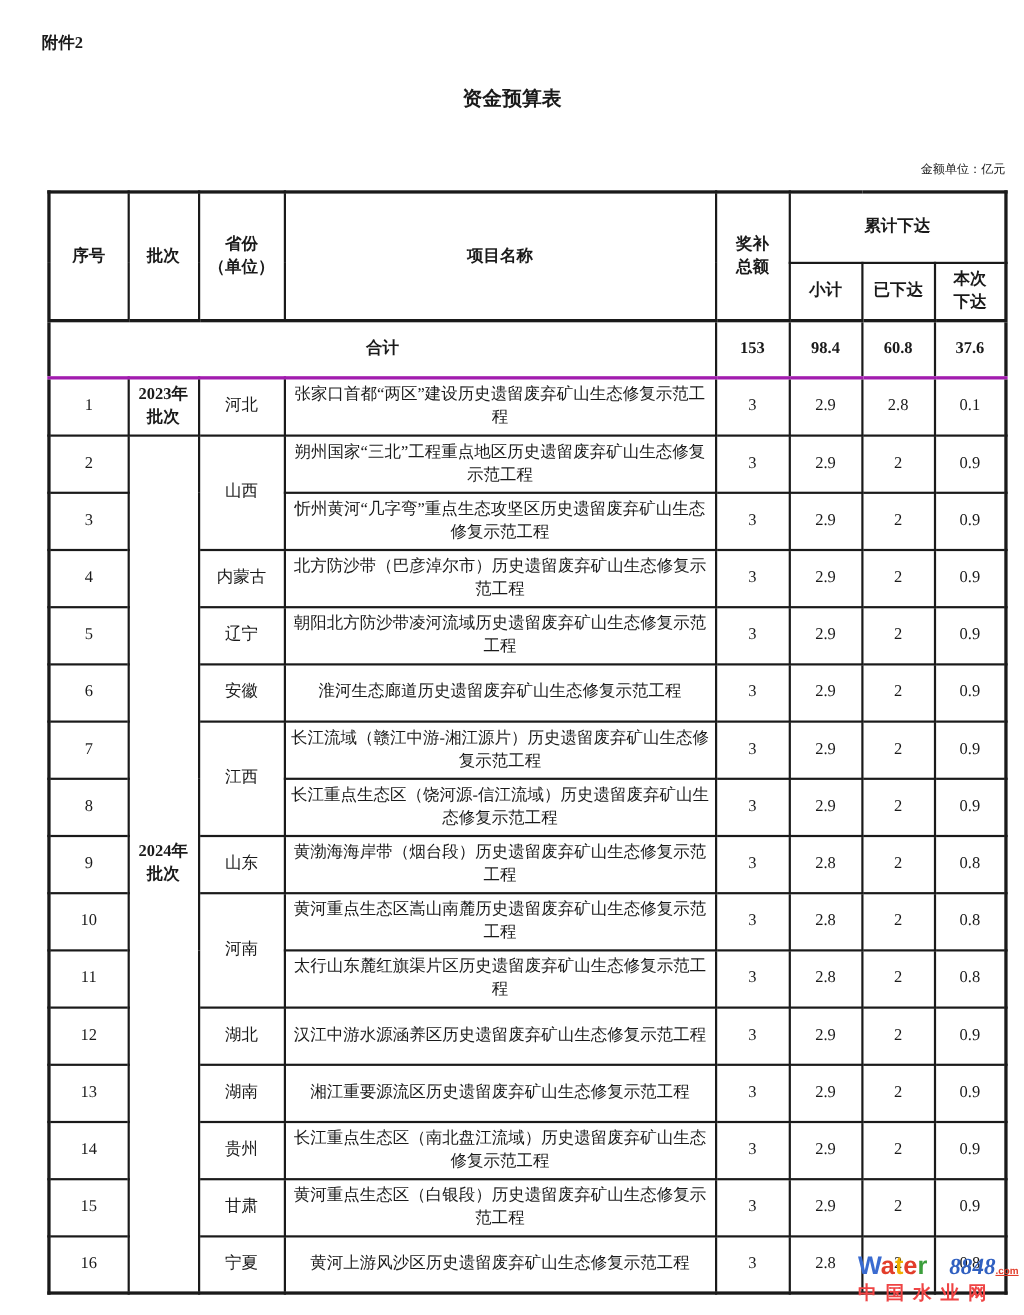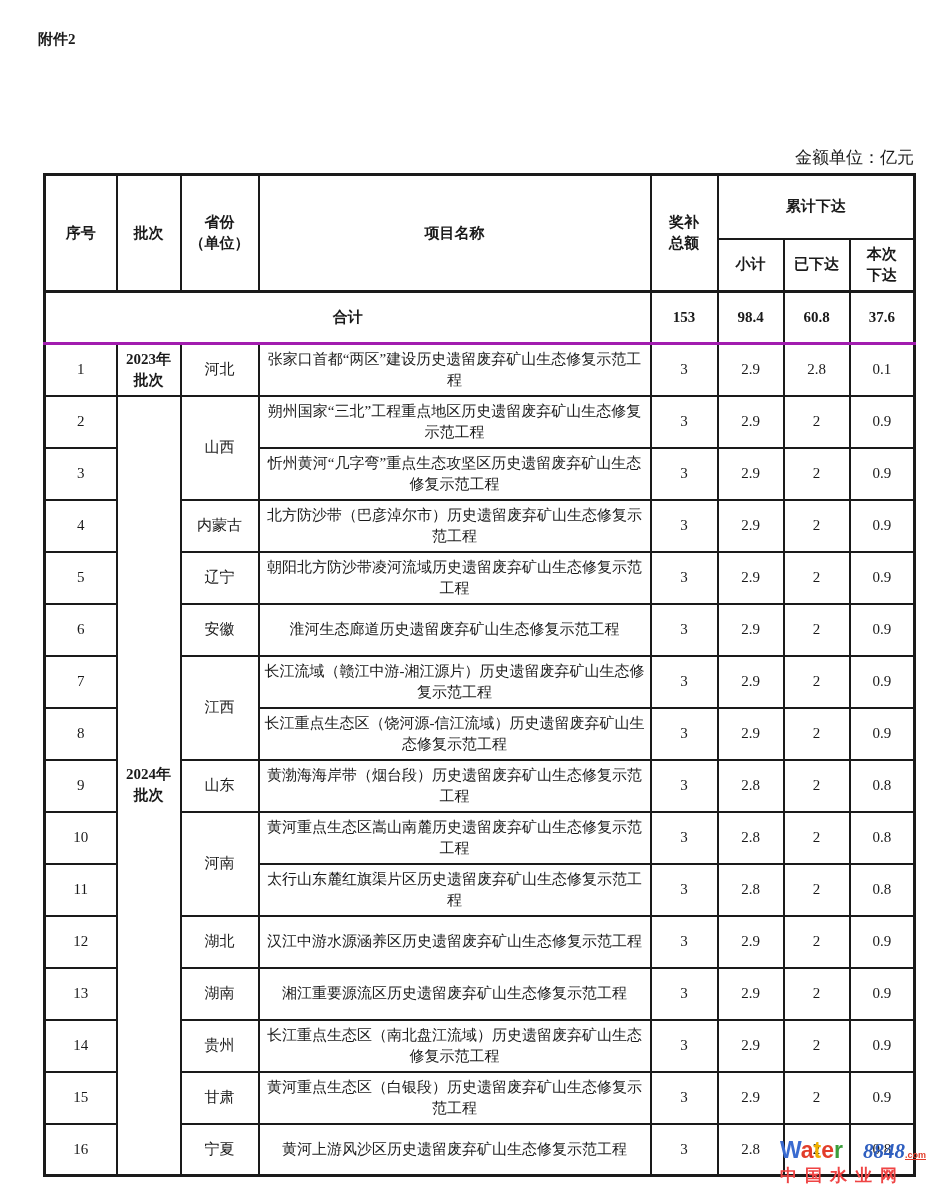--- a/index.html
+++ b/index.html
@@ -11,21 +11,21 @@
   .attachment{
     position:absolute;left:38px;top:30px;
     font-size:15px;font-weight:bold;
   }
   .title-block{
     position:absolute;left:0;right:0;top:76px;text-align:center;
     font-size:18px;font-weight:bold;line-height:27px;
   }
   .unit-note{
     position:absolute;right:17px;top:146px;
-    font-size:17px;text-align:right;
+    font-size:11px;text-align:right;
   }
   table.budget{
     position:absolute;left:43px;top:173px;
     border-collapse:collapse;table-layout:fixed;
     border:3px solid #1a1a1a;
   }
   table.budget th,table.budget td{
     border:2px solid #1a1a1a;
     text-align:center;vertical-align:middle;
     padding:2px 4px;box-sizing:border-box;
@@ -49,20 +49,21 @@
   .wm-suffix{font-style:italic;font-size:21px;font-family:"Liberation Serif",serif;font-weight:bold;margin-left:20px;}
   .wm-domain{font-size:9px;font-weight:bold;text-decoration:underline;}
   .wm-line2{font-weight:bold;font-size:17px;letter-spacing:8px;margin-top:5px;white-space:nowrap;}
 </style>
 </head>
 <body>
 
 <div class="attachment">附件2</div>
 
 <div class="title-block">
+  <div>资金预算表</div>
 </div>
 
 <div class="unit-note">金额单位：亿元</div>
 
 <table class="budget">
   <colgroup>
     <col style="width:72px">
       <col style="width:64px">
       <col style="width:78px">
     <col style="width:392px">

